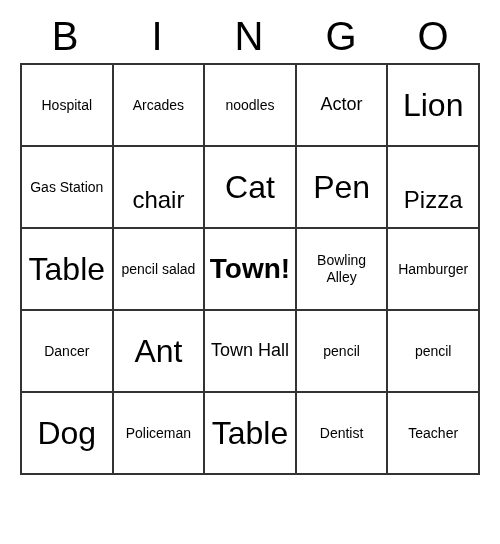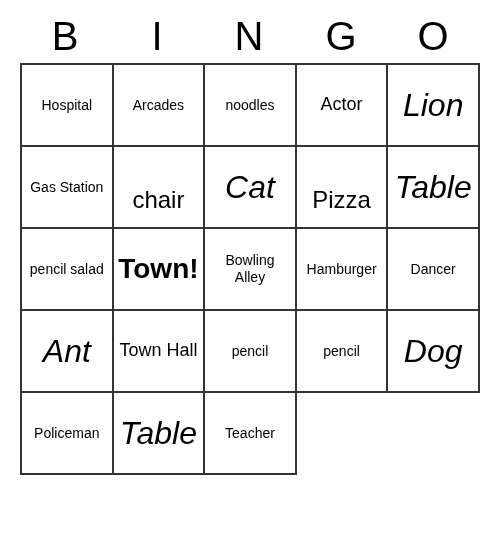--- a/index.html
+++ b/index.html
@@ -63,21 +63,20 @@
       line-height: 1.2;
     }
 
     .bingo-cell span.large {
       font-size: 24px;
       margin-top: 27px;
     }
 
     .bingo-cell span.xlarge {
       font-size: 32px;
-      font-style: italic;
     }
 
     .bingo-cell span.medium {
       font-size: 18px;
       text-align: center;
     }
 
     .free-cell span {
       font-size: 28px;
       font-weight: bold;
@@ -113,20 +112,23 @@
       <div class="bingo-cell">
         <span class="">Gas Station</span>
       </div>
       <div class="bingo-cell">
         <span class="large">chair</span>
       </div>
       <div class="bingo-cell">
         <span class="xlarge">Cat</span>
       </div>
       <div class="bingo-cell">
+        <span class="xlarge">Pen</span>
+      </div>
+      <div class="bingo-cell">
         <span class="large">Pizza</span>
       </div>
       <div class="bingo-cell">
         <span class="xlarge">Table</span>
       </div>
       <div class="bingo-cell">
         <span class="">pencil salad</span>
       </div>
       <div class="bingo-cell free-cell">
         <span>Town!</span>
@@ -155,16 +157,19 @@
       <div class="bingo-cell">
         <span class="xlarge">Dog</span>
       </div>
       <div class="bingo-cell">
         <span class="">Policeman</span>
       </div>
       <div class="bingo-cell">
         <span class="xlarge">Table</span>
       </div>
       <div class="bingo-cell">
+        <span class="">Dentist</span>
+      </div>
+      <div class="bingo-cell">
         <span class="">Teacher</span>
       </div>
     </div>
 </div>
 
 </body></html>

